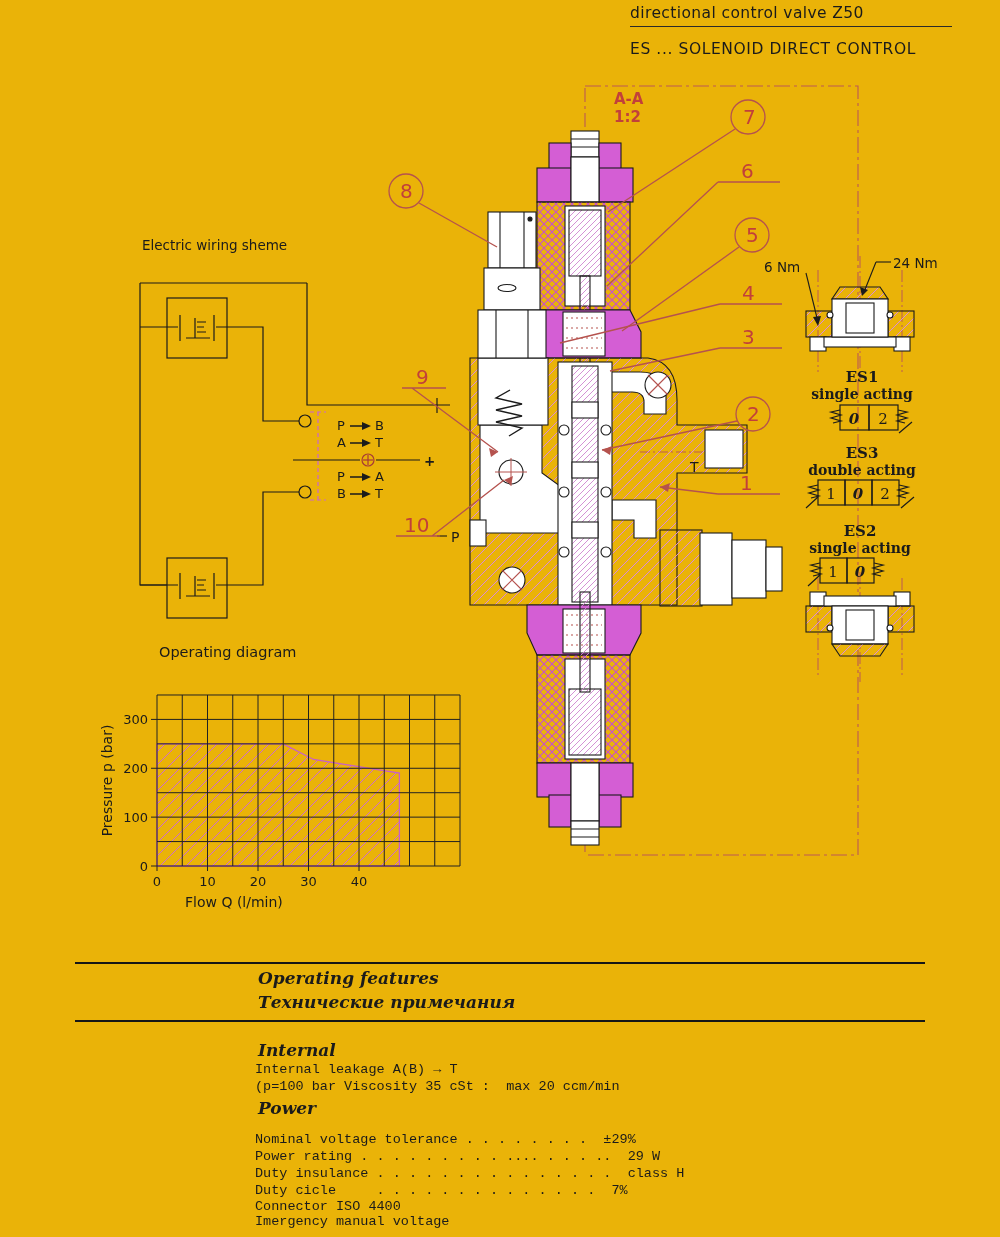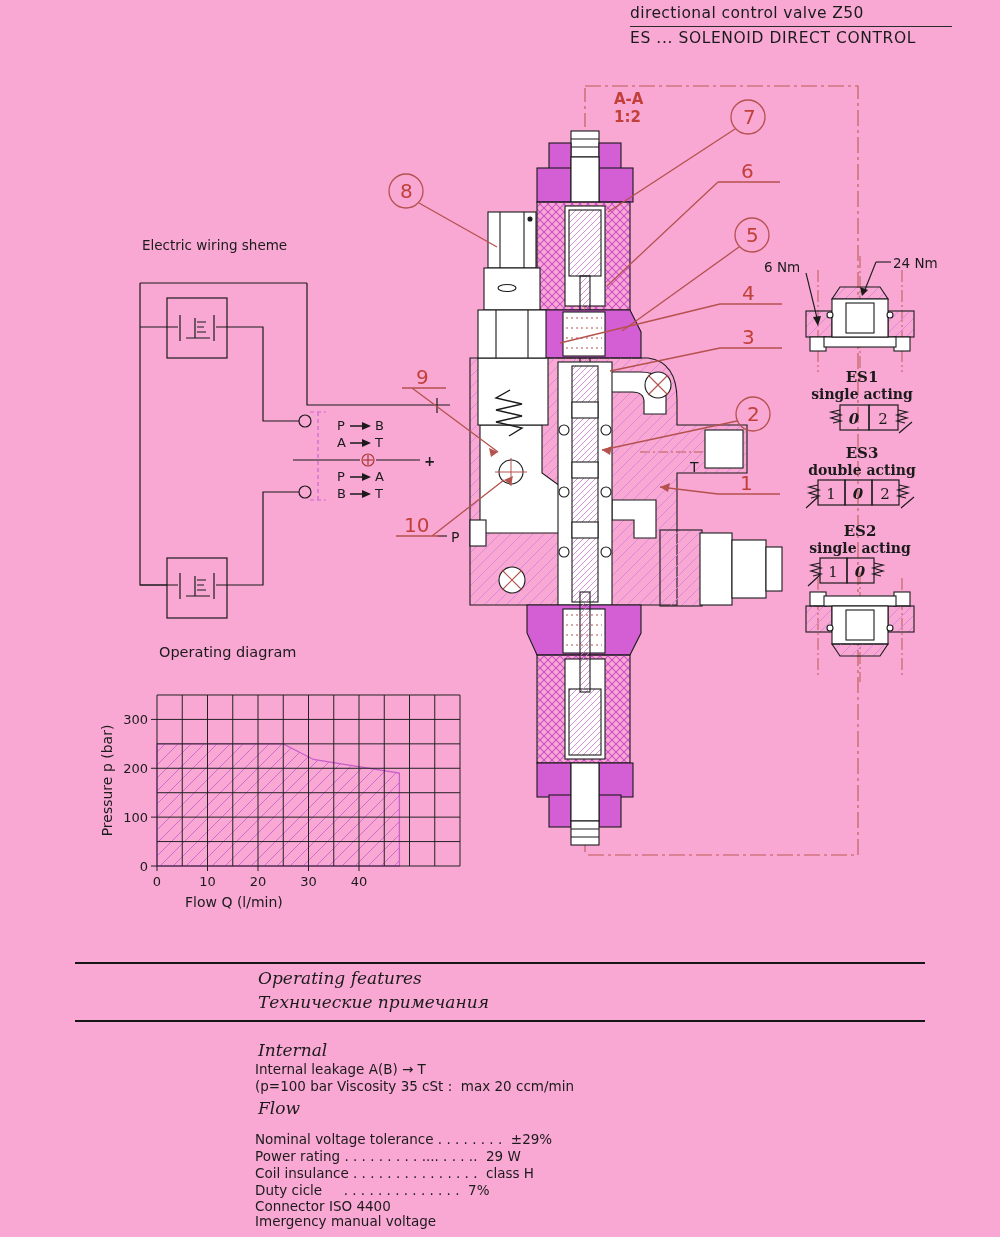--- a/index.html
+++ b/index.html
@@ -1,42 +1,42 @@
 <!DOCTYPE html>
 <html><head>
 <meta charset="utf-8">
 <style>
   html,body{margin:0;padding:0;background:#e8e8e8;}
-  .page{position:relative;width:1000px;height:1237px;background:#f9a8d4;overflow:hidden;
+  .page{position:relative;width:1000px;height:1237px;background:#eab308;overflow:hidden;
         font-family:"DejaVu Sans","Liberation Sans",sans-serif;color:#1b1b1b;}
   .abs{position:absolute;}
   
   .title-block{left:630px;top:4px;width:322px;}
   .doc-title{font-size:15.5px;letter-spacing:.4px;padding-bottom:4px;border-bottom:1.6px solid #2a2a2a;white-space:nowrap;}
-  .doc-subtitle{font-size:15.5px;letter-spacing:.6px;margin-top:2px;white-space:nowrap;}
+  .doc-subtitle{font-size:15.5px;letter-spacing:.6px;margin-top:13px;white-space:nowrap;}
   
   svg text{font-family:"DejaVu Sans","Liberation Sans",sans-serif;fill:#1b1b1b;}
   text.red{fill:#c2403a;}
   text.callout-num{font-size:20px;fill:#c2403a;}
   text.small-black{font-size:13.5px;}
   text.port{font-size:14px;}
   text.es-title{font-family:"DejaVu Serif","Liberation Serif",serif;font-weight:bold;font-size:15px;}
   text.es-sub{font-family:"DejaVu Serif","Liberation Serif",serif;font-weight:bold;font-size:14px;}
   text.pos-num{font-family:"DejaVu Serif","Liberation Serif",serif;font-size:15px;}
   text.pos-num.it{font-style:italic;font-weight:bold;}
   text.wireLbl{font-size:13px;}
   text.tickTxt{font-size:13px;}
   text.axisTxt{font-size:14px;}
   text.chartTitle{font-size:14.5px;}
   
   .features{left:0;top:948px;width:1000px;}
   .rule{position:absolute;left:75px;width:850px;border-top:2px solid #161616;}
   .serifHead{position:absolute;left:258px;font-family:"DejaVu Serif","Liberation Serif",serif;
-             font-weight:normal;font-style:italic;font-size:17px;white-space:pre;}
-  .specText{position:absolute;left:255px;font-size:13.5px;white-space:pre;line-height:17px;}
+             font-weight:bold;font-style:italic;font-size:17px;white-space:pre;}
+  .specText{position:absolute;left:255px;font-size:13.5px;white-space:pre;line-height:17px;font-family:Liberation Mono, monospace;}
 </style>
 </head>
 <body>
 
 <div class="page">
 
   <div class="abs title-block">
     <div class="doc-title">directional control valve Z50</div>
     <div class="doc-subtitle">ES ... SOLENOID DIRECT CONTROL</div>
   </div>
@@ -405,21 +405,21 @@
   <div class="abs features">
     <div class="rule" style="top:14px"></div>
     <div class="serifHead" style="top:20px">Operating features</div>
     <div class="serifHead" style="top:44px">Технические примечания</div>
     <div class="rule" style="top:72px"></div>
 
     <div class="serifHead" style="top:92px">Internal</div>
     <div class="specText" style="top:113px">Internal leakage A(B) → T</div>
     <div class="specText" style="top:130px">(p=100 bar Viscosity 35 cSt :  max 20 ccm/min</div>
 
-    <div class="serifHead" style="top:150px">Flow</div>
+    <div class="serifHead" style="top:150px">Power</div>
     <div class="specText" style="top:183px">Nominal voltage tolerance . . . . . . . .  ±29%</div>
     <div class="specText" style="top:200px">Power rating . . . . . . . . . .... . . . ..  29 W</div>
-    <div class="specText" style="top:217px">Coil insulance . . . . . . . . . . . . . . .  class H</div>
+    <div class="specText" style="top:217px">Duty insulance . . . . . . . . . . . . . . .  class H</div>
     <div class="specText" style="top:234px">Duty cicle     . . . . . . . . . . . . . .  7%</div>
     <div class="specText" style="top:250px">Connector ISO 4400</div>
     <div class="specText" style="top:265px">Imergency manual voltage</div>
   </div>
 </div>
 
 </body></html>

